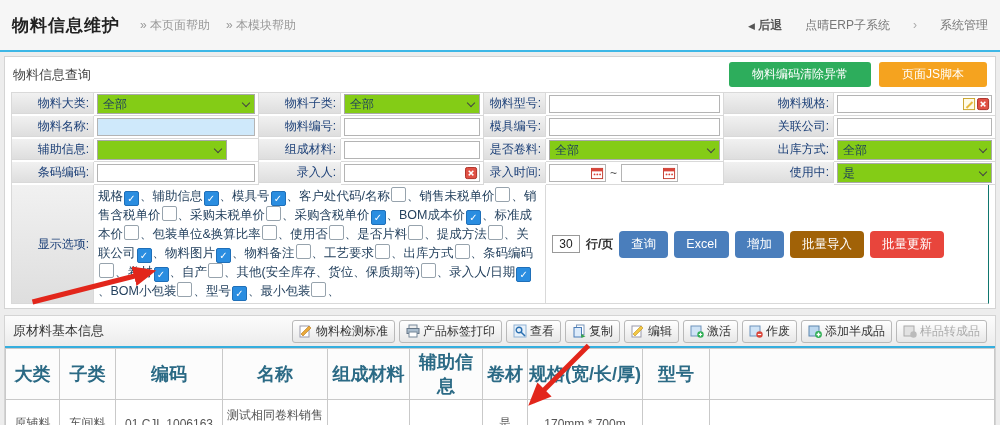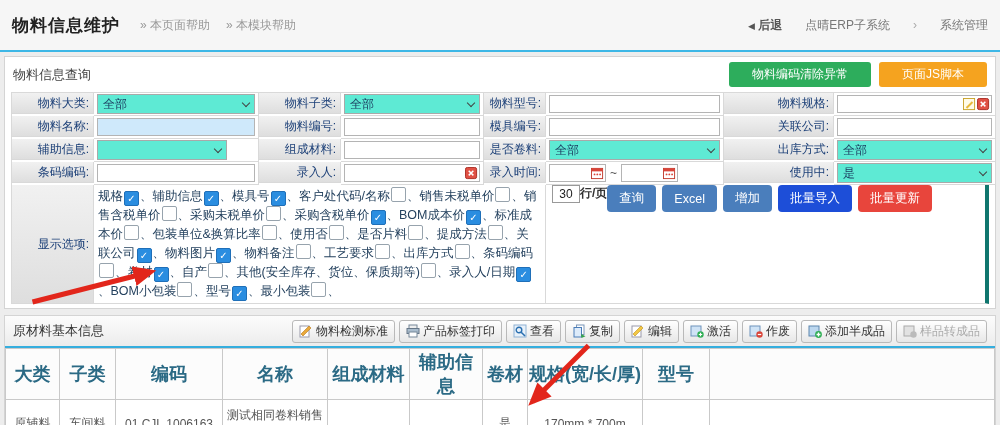--- a/index.html
+++ b/index.html
@@ -30,47 +30,47 @@
   .form-grid{display:grid;grid-template-columns:82px 165px 82px 143px 62px 178px 110px 162px;
     margin:0 6px;border-top:1px solid #d9d9d9;border-left:1px solid #d9d9d9}
   .flabel{background:linear-gradient(#f1f1f1,#dedede);border-right:1px solid #d9d9d9;
     border-bottom:1px solid #d9d9d9;display:flex;align-items:center;justify-content:flex-end;
     padding-right:4px;font-weight:normal;color:#1b3f77;height:20px}
   .ffield{background:#fff;border-right:1px solid #d9d9d9;border-bottom:1px solid #d9d9d9;
     display:flex;align-items:center;padding:1px 3px;height:20px}
   .inp{flex:1;height:16px;border:1px solid #b4b4b4;background:#fff;display:flex;
     align-items:center;justify-content:flex-end;gap:1px;padding-right:1px}
   .inp.hl{background:#cfe9fb}
-  .sel{flex:1;height:18px;border:1px solid #a9a9a9;background:#5eead4;display:flex;
+  .sel{flex:1;height:18px;border:1px solid #a9a9a9;background:#84cc16;display:flex;
     align-items:center;justify-content:space-between;padding:0 5px;color:#1b3a5e;cursor:pointer}
   .sel.narrow{flex:0 0 118px}
   .chev{width:5px;height:5px;border-right:1.5px solid #444;border-bottom:1.5px solid #444;
     transform:rotate(45deg);margin-top:-3px}
   .dinp{width:54px;height:16px;border:1px solid #b4b4b4;background:#fff;display:flex;
     align-items:center;justify-content:flex-end;padding-right:1px}
   .tilde{margin:0 4px;color:#555}
   
   .opts-row{display:grid;grid-template-columns:82px 452px 1fr;margin:0 6px;
     border-left:1px solid #d9d9d9}
   .opts-row .flabel{height:auto}
   .opts{border-right:1px solid #d9d9d9;border-bottom:1px solid #d9d9d9;
     padding:2px 4px;line-height:19px;font-size:12.5px;color:#25425f}
   .cb{display:inline-flex;width:13px;height:13px;border:1px solid #97a3ad;background:#fff;
     border-radius:2px;vertical-align:-2px;margin:0 1px;align-items:center;justify-content:center;
     font-size:10px;color:#fff;cursor:pointer}
   .cb.on{background:#2a8de0;border-color:#1f6fb8}
-  .opts-ctrl{border-right:4px solid #0f766e;border-bottom:1px solid #d9d9d9;
-    display:flex;align-items:flex-start;padding:0 6px}
+  .opts-ctrl{border-right:1px solid #0f766e;border-bottom:1px solid #d9d9d9;
+    display:flex;align-items:center;gap:6px;padding:0 6px}
   .psize{width:26px;height:16px;border:1px solid #999;background:#fff;display:flex;
     align-items:center;justify-content:center;color:#222}
   .psuffix{font-weight:bold;color:#333}
   .abtn{border:none;border-radius:4px;color:#fff;padding:5px 12px;font-size:12.5px;
     font-weight:normal;cursor:pointer;font-family:inherit}
   .abtn.blue{background:#4a7ebc}
-  .abtn.orange2{background:#1d4ed8}
+  .abtn.orange2{background:#a16207}
   .abtn.red{background:#e8453c}
   
   .g-head{display:flex;align-items:center;background:linear-gradient(#fcfcfc,#ececec);
     border-bottom:2px solid #35aede;padding:2px 8px;height:26px}
   .g-title{font-size:13px;color:#333;margin-right:auto}
   .tbtn{display:inline-flex;align-items:center;gap:3px;border:1px solid #b9b9b9;border-radius:3px;
     background:linear-gradient(#ffffff,#e7e7e7);padding:2px 6px;font-size:12px;color:#333;
     margin-left:4px;cursor:pointer;white-space:nowrap}
   .tbtn.disabled{color:#aaa;cursor:default}
   .tbtn .cbx{width:12px;height:12px;border:1px solid #999;background:#fff;display:inline-block}

